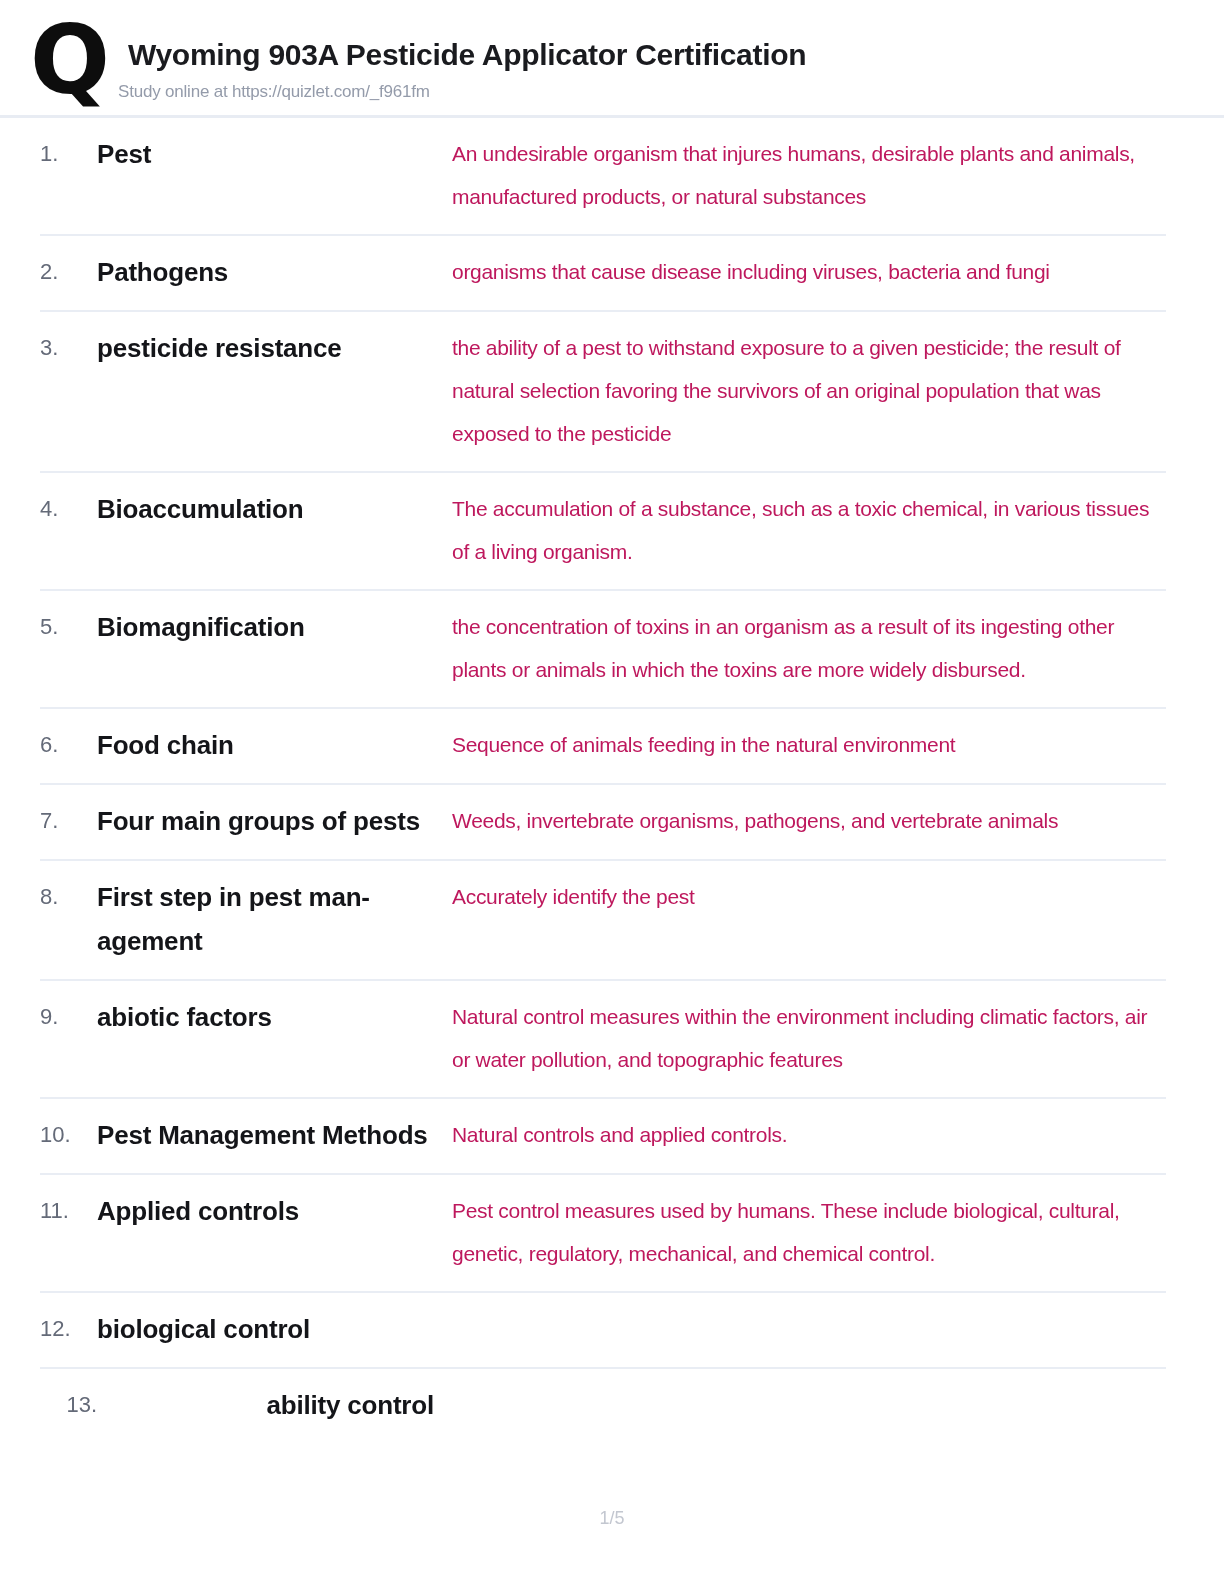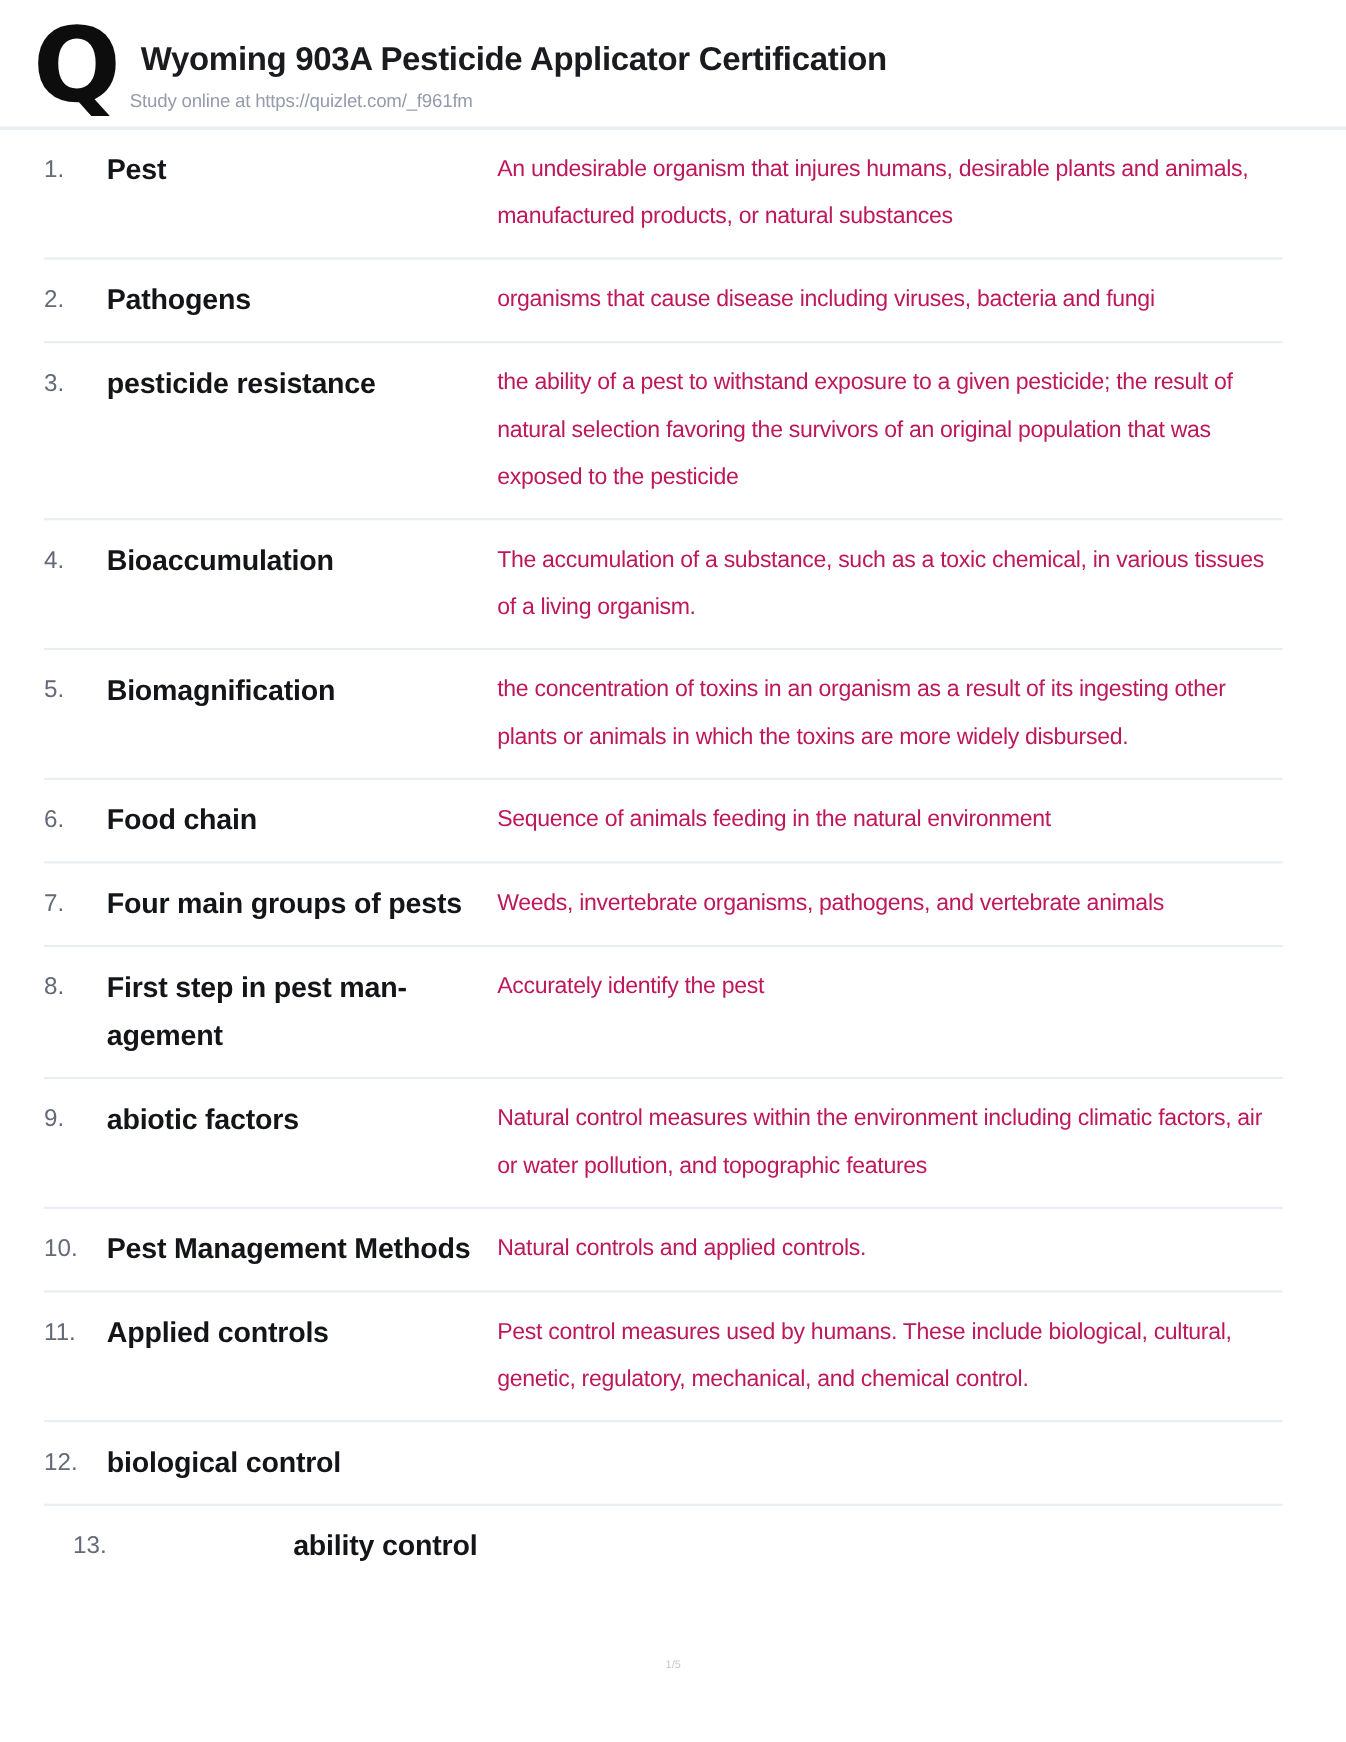--- a/index.html
+++ b/index.html
@@ -86,21 +86,21 @@
     hyphens: manual;
   }
 
   
   .page-footer {
     position: absolute;
     top: 1508px;
     left: 0;
     width: 100%;
     text-align: center;
-    font-size: 10px;
+    font-size: 18px;
     font-weight: 300;
     color: #c3c7d0;
   }
 </style>
 </head>
 <body>
 
 <div class="header">
   <div class="logo">Q</div>
   <div class="header-text">

